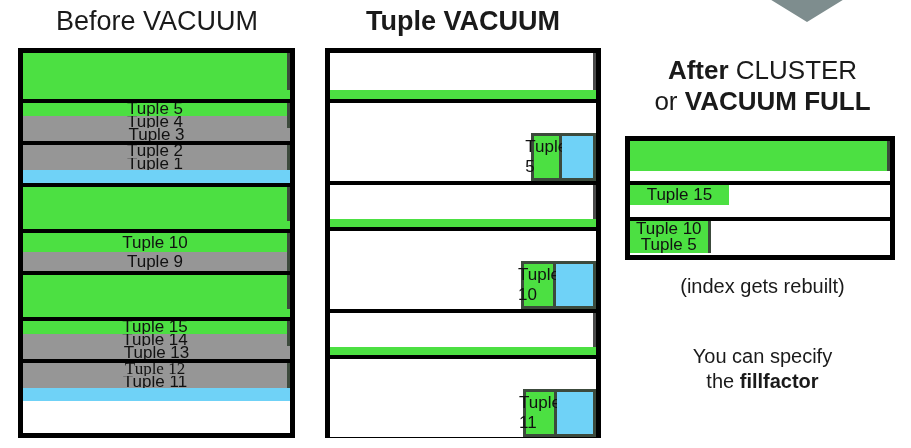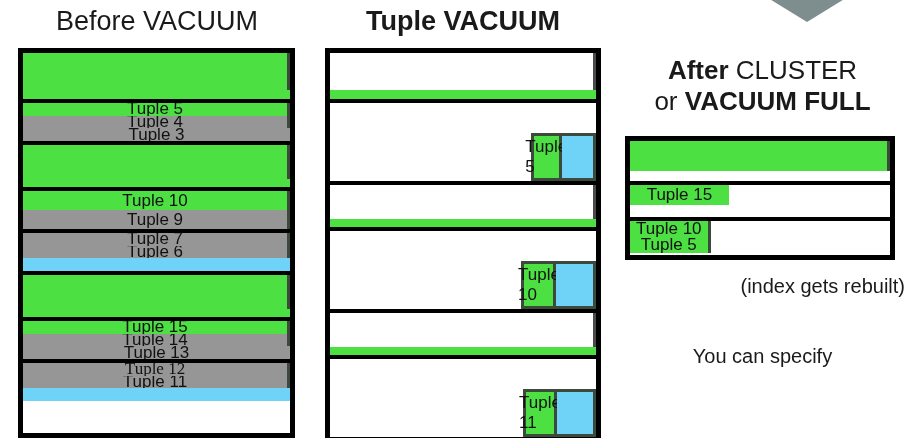--- a/index.html
+++ b/index.html
@@ -133,21 +133,21 @@
   #tbl-cluster .trow { height: 36px; }
 
   
   .note {
     position: absolute;
     text-align: center;
     color: #1a1a1a;
     font-size: 20px;
     line-height: 25px;
   }
-  #note-index   { left: 620px; top: 274px; width: 285px; text-align: right; }
+  #note-index   { left: 620px; top: 274px; width: 285px; }
   #note-fill    { left: 620px; top: 344px; width: 285px; }
   #note-fill .b { font-weight: 700; }
 </style>
 </head>
 <body>
 
 <div id="title-before" class="col-title">Before VACUUM</div>
 
 <div id="tbl-before" class="page-table">
     <div class="row hdr">
@@ -156,36 +156,36 @@
       <div class="cell c-green bd-r" style="flex: 1 1 0px;"></div>
       <div class="cell c-green bd-r" style="flex: 1 1 0px;"></div>
       <div class="cell c-green bd-r" style="flex: 1 1 0px;"></div>
       <div class="cell c-green" style="flex: 1 1 0px;"></div>
     </div>
     <div class="row trow">
       <div class="cell c-green bd-r" style="flex: 1 1 0px;">Tuple 5</div>
       <div class="cell c-gray bd-r" style="flex: 1 1 0px;">Tuple 4</div>
       <div class="cell c-gray" style="flex: 1 1 0px;">Tuple 3</div>
     </div>
+    <div class="row trow">
+      <div class="cell c-gray bd-r" style="flex: 1 1 0px;">Tuple 2</div>
+      <div class="cell c-gray bd-r" style="flex: 1 1 0px;">Tuple 1</div>
+      <div class="cell c-blue" style="flex: 1 1 0px;"></div>
+    </div>
     <div class="row hdr">
       <div class="cell c-blue bd-r" style="width: 56.5%;"></div>
       <div class="cell c-green bd-r" style="flex: 1 1 0px;"></div>
       <div class="cell c-green bd-r" style="flex: 1 1 0px;"></div>
       <div class="cell c-green bd-r" style="flex: 1 1 0px;"></div>
       <div class="cell c-green bd-r" style="flex: 1 1 0px;"></div>
       <div class="cell c-green" style="flex: 1 1 0px;"></div>
     </div>
     <div class="row trow">
       <div class="cell c-green bd-r" style="flex: 1 1 0px;">Tuple 10</div>
       <div class="cell c-gray bd-r" style="flex: 1 1 0px;">Tuple 9</div>
-    </div>
-    <div class="row trow">
-      <div class="cell c-gray bd-r" style="flex: 1 1 0px;">Tuple 7</div>
-      <div class="cell c-gray bd-r" style="flex: 1 1 0px;">Tuple 6</div>
-      <div class="cell c-blue" style="flex: 1 1 0px;"></div>
     </div>
     <div class="row hdr">
       <div class="cell c-blue bd-r" style="width: 56.5%;"></div>
       <div class="cell c-green bd-r" style="flex: 1 1 0px;"></div>
       <div class="cell c-green bd-r" style="flex: 1 1 0px;"></div>
       <div class="cell c-green bd-r" style="flex: 1 1 0px;"></div>
       <div class="cell c-green bd-r" style="flex: 1 1 0px;"></div>
       <div class="cell c-green" style="flex: 1 1 0px;"></div>
     </div>
     <div class="row trow">
@@ -277,13 +277,16 @@
       <div class="cell c-green bd-r" style="width: 31%;">Tuple 10</div>
       <div class="cell c-green bd-r" style="width: 31%;">Tuple 5</div>
       <div class="cell c-blue" style="width: 38%;"></div>
     </div>
   </div>
 
 <div id="note-index" class="note">(index gets rebuilt)</div>
 
 <div id="note-fill" class="note">
   <div>You can specify</div>
+  <div>
+    <span>the </span><span class="b">fillfactor</span>
+  </div>
 </div>
 
 </body></html>

